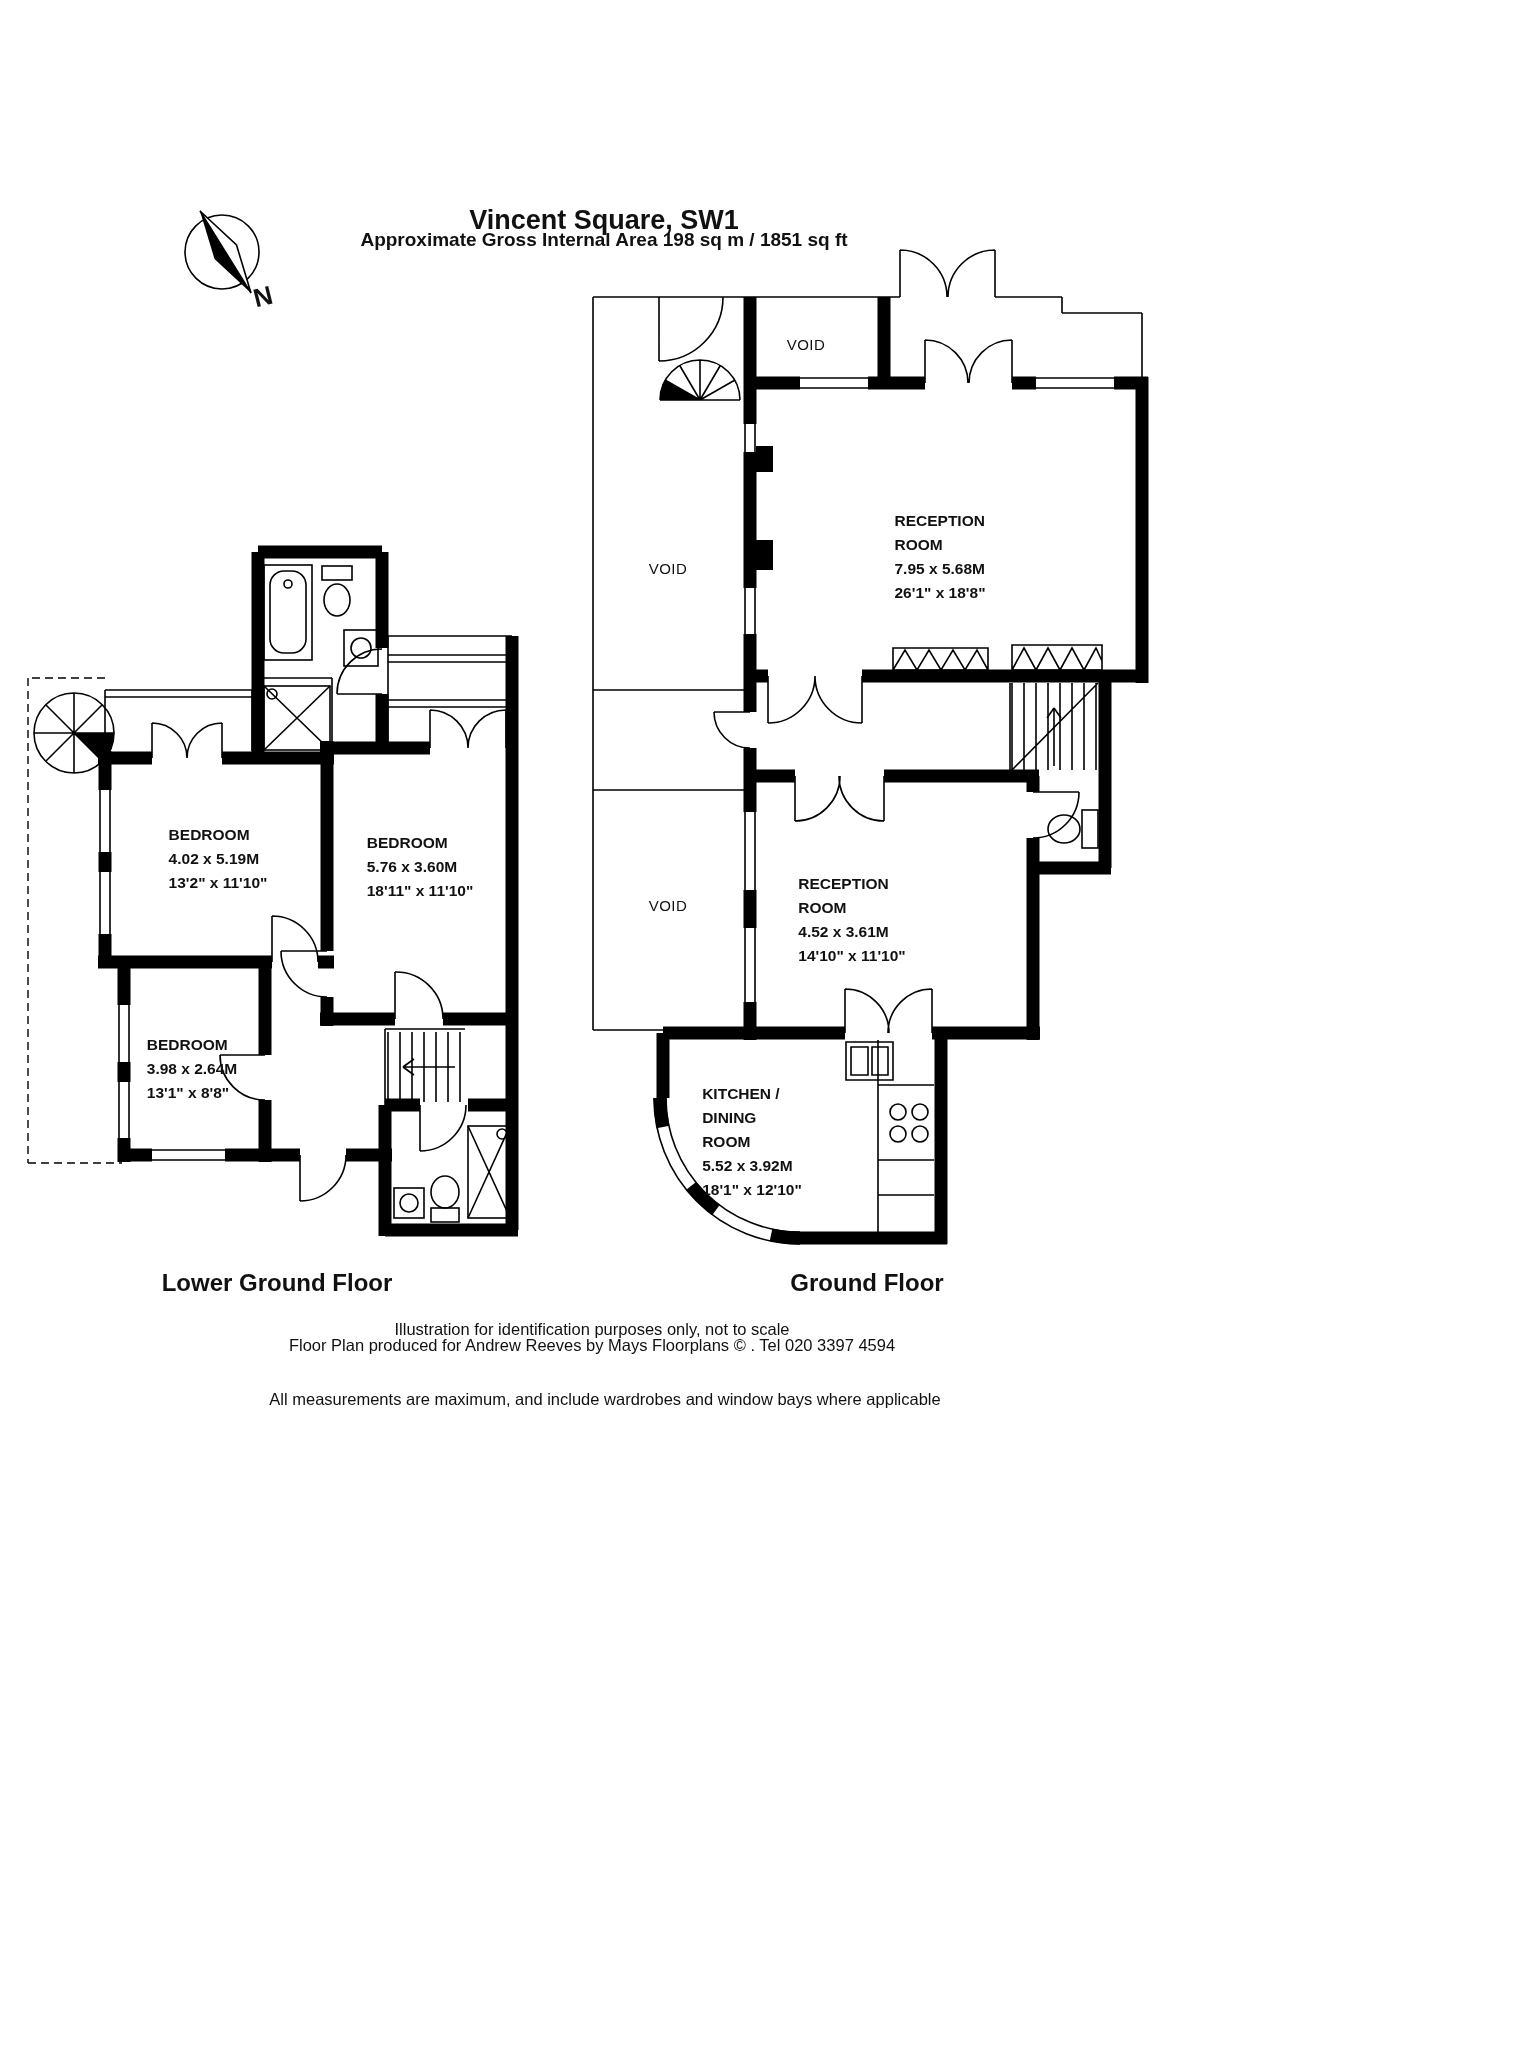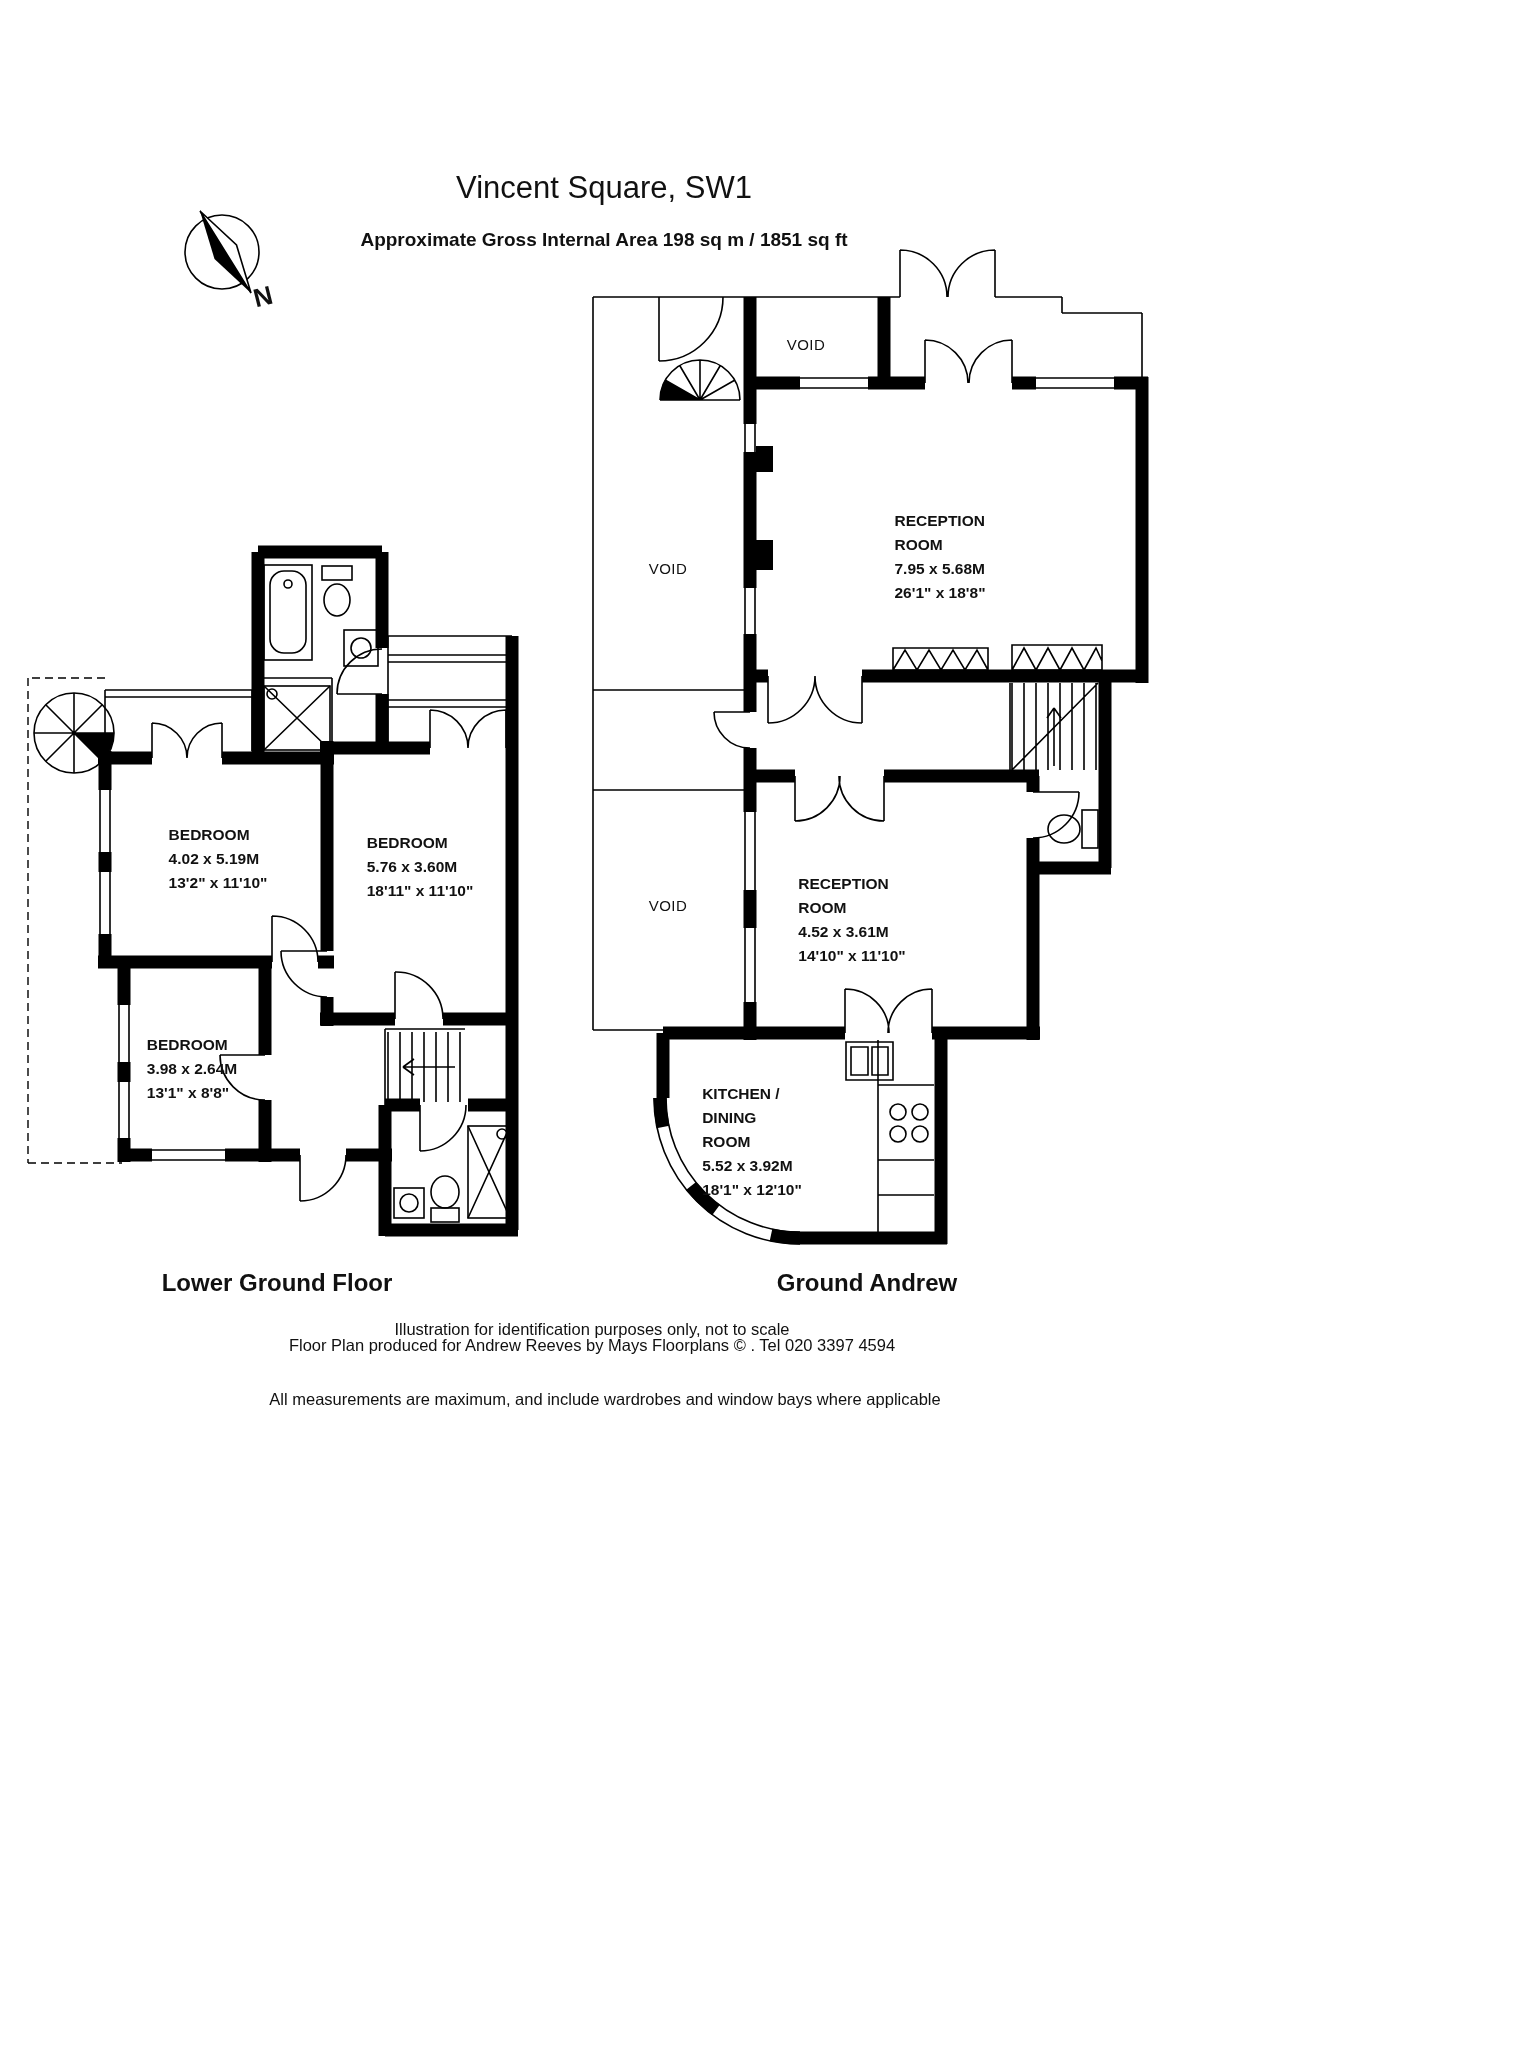--- a/index.html
+++ b/index.html
@@ -7,21 +7,21 @@
     position:relative;
     width:1536px;height:2048px;
     background:#ffffff;
     font-family:"Liberation Sans", sans-serif;
     color:#111;
     overflow:hidden;
     margin:0 auto;
   }
   .abs{position:absolute;}
   .center{transform:translate(-50%,-50%);}
-  .title{font-size:31px;font-weight:normal;white-space:nowrap;}
+  .title{font-size:27px;font-weight:bold;white-space:nowrap;margin-top:32px;}
   .subtitle{font-size:19px;font-weight:bold;white-space:nowrap;}
   .room-label{position:absolute;transform:translate(-50%,-50%);white-space:nowrap;font-size:15.5px;line-height:24px;font-weight:bold;}
   .void-label{position:absolute;transform:translate(-50%,-50%);font-size:15px;font-weight:normal;letter-spacing:0.5px;}
   .floor-label{position:absolute;transform:translate(-50%,-50%);font-size:24px;font-weight:bold;white-space:nowrap;}
   .footer-line{position:absolute;transform:translateX(-50%);font-size:16.5px;white-space:nowrap;}
   .n-label{position:absolute;transform:translate(-50%,-50%) rotate(-14deg);font-size:26px;font-weight:bold;}
   svg{position:absolute;left:0;top:0;}
   .wall{stroke:#000;stroke-width:13;fill:none;stroke-linecap:butt;}
   .thin{stroke:#000;stroke-width:1.6;fill:none;}
   .dash{stroke:#000;stroke-width:1.4;fill:none;stroke-dasharray:8 5;}
@@ -194,19 +194,19 @@
     <div>18'11" x 11'10"</div>
   </div>
 
   <div class="room-label" style="left:192px;top:1069px;">
     <div>BEDROOM</div>
     <div>3.98 x 2.64M</div>
     <div>13'1" x 8'8"</div>
   </div>
 
   <div class="floor-label" style="left:277px;top:1283px;">Lower Ground Floor</div>
-  <div class="floor-label" style="left:867px;top:1283px;">Ground Andrew</div>
+  <div class="floor-label" style="left:867px;top:1283px;">Ground Floor</div>
 
   <div class="footer-line" style="left:592px;top:1336px;">Floor Plan produced for Andrew Reeves by Mays Floorplans © . Tel 020 3397 4594</div>
   <div class="footer-line" style="left:592px;top:1320px;">Illustration for identification purposes only, not to scale</div>
   <div class="footer-line" style="left:605px;top:1390px;">All measurements are maximum, and include wardrobes and window bays where applicable</div>
 
 </div>
 
 </body></html>

